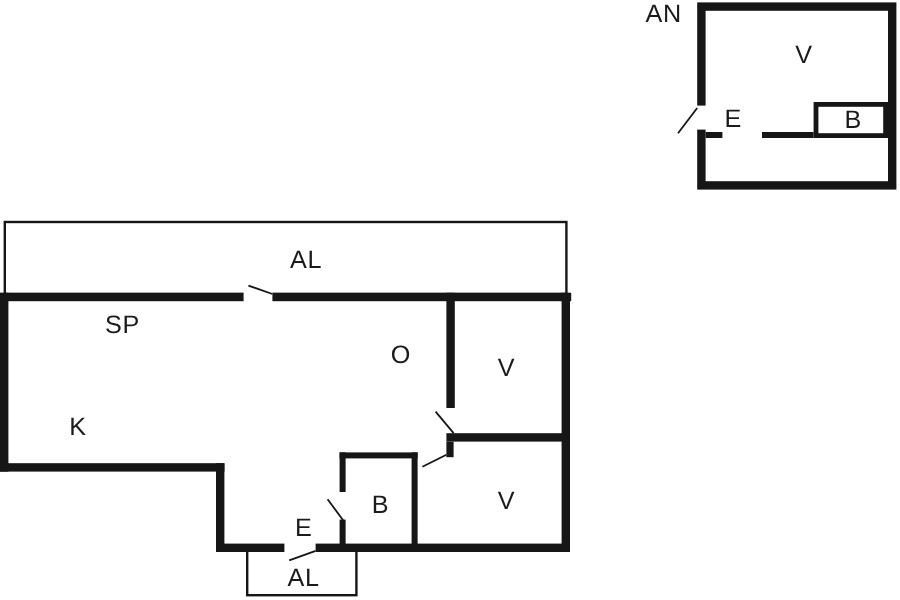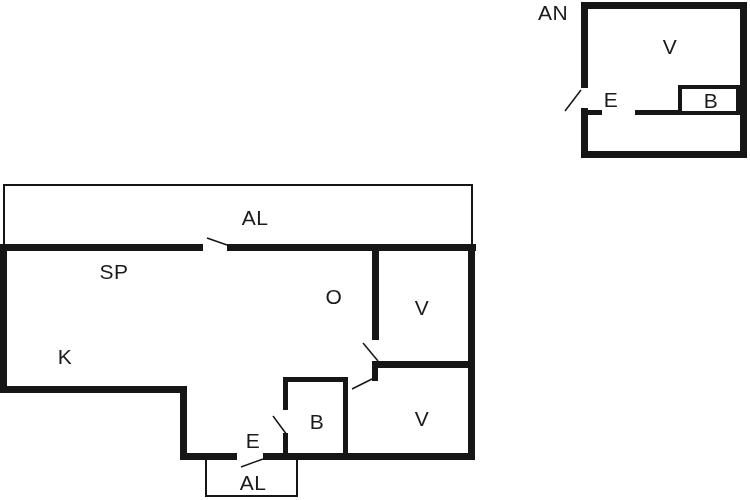--- a/index.html
+++ b/index.html
@@ -82,21 +82,21 @@
     <line x1="241" y1="467" x2="263" y2="459" stroke="#161616" stroke-width="1.5"></line>
     <line x1="565" y1="111" x2="581" y2="90" stroke="#161616" stroke-width="1.5"></line>
   </svg>
 
   <span class="lbl" style="left:553px; top:12px;">AN</span>
   <span class="lbl" style="left:670px; top:46px;">V</span>
   <span class="lbl" style="left:611px; top:99px;">E</span>
   <span class="lbl" style="left:711px; top:100px;">B</span>
 
   <span class="lbl" style="left:255px; top:217px;">AL</span>
-  <span class="lbl" style="left:114px; top:271px;">SP</span>
+  <span class="lbl" style="left:102px; top:271px;">SP</span>
   <span class="lbl" style="left:334px; top:296px;">O</span>
   <span class="lbl" style="left:422px; top:307px;">V</span>
   <span class="lbl" style="left:65px; top:356px;">K</span>
   <span class="lbl" style="left:317px; top:421px;">B</span>
   <span class="lbl" style="left:253px; top:440px;">E</span>
   <span class="lbl" style="left:422px; top:418px;">V</span>
   <span class="lbl" style="left:253px; top:482px;">AL</span>
 
 </div>
 

